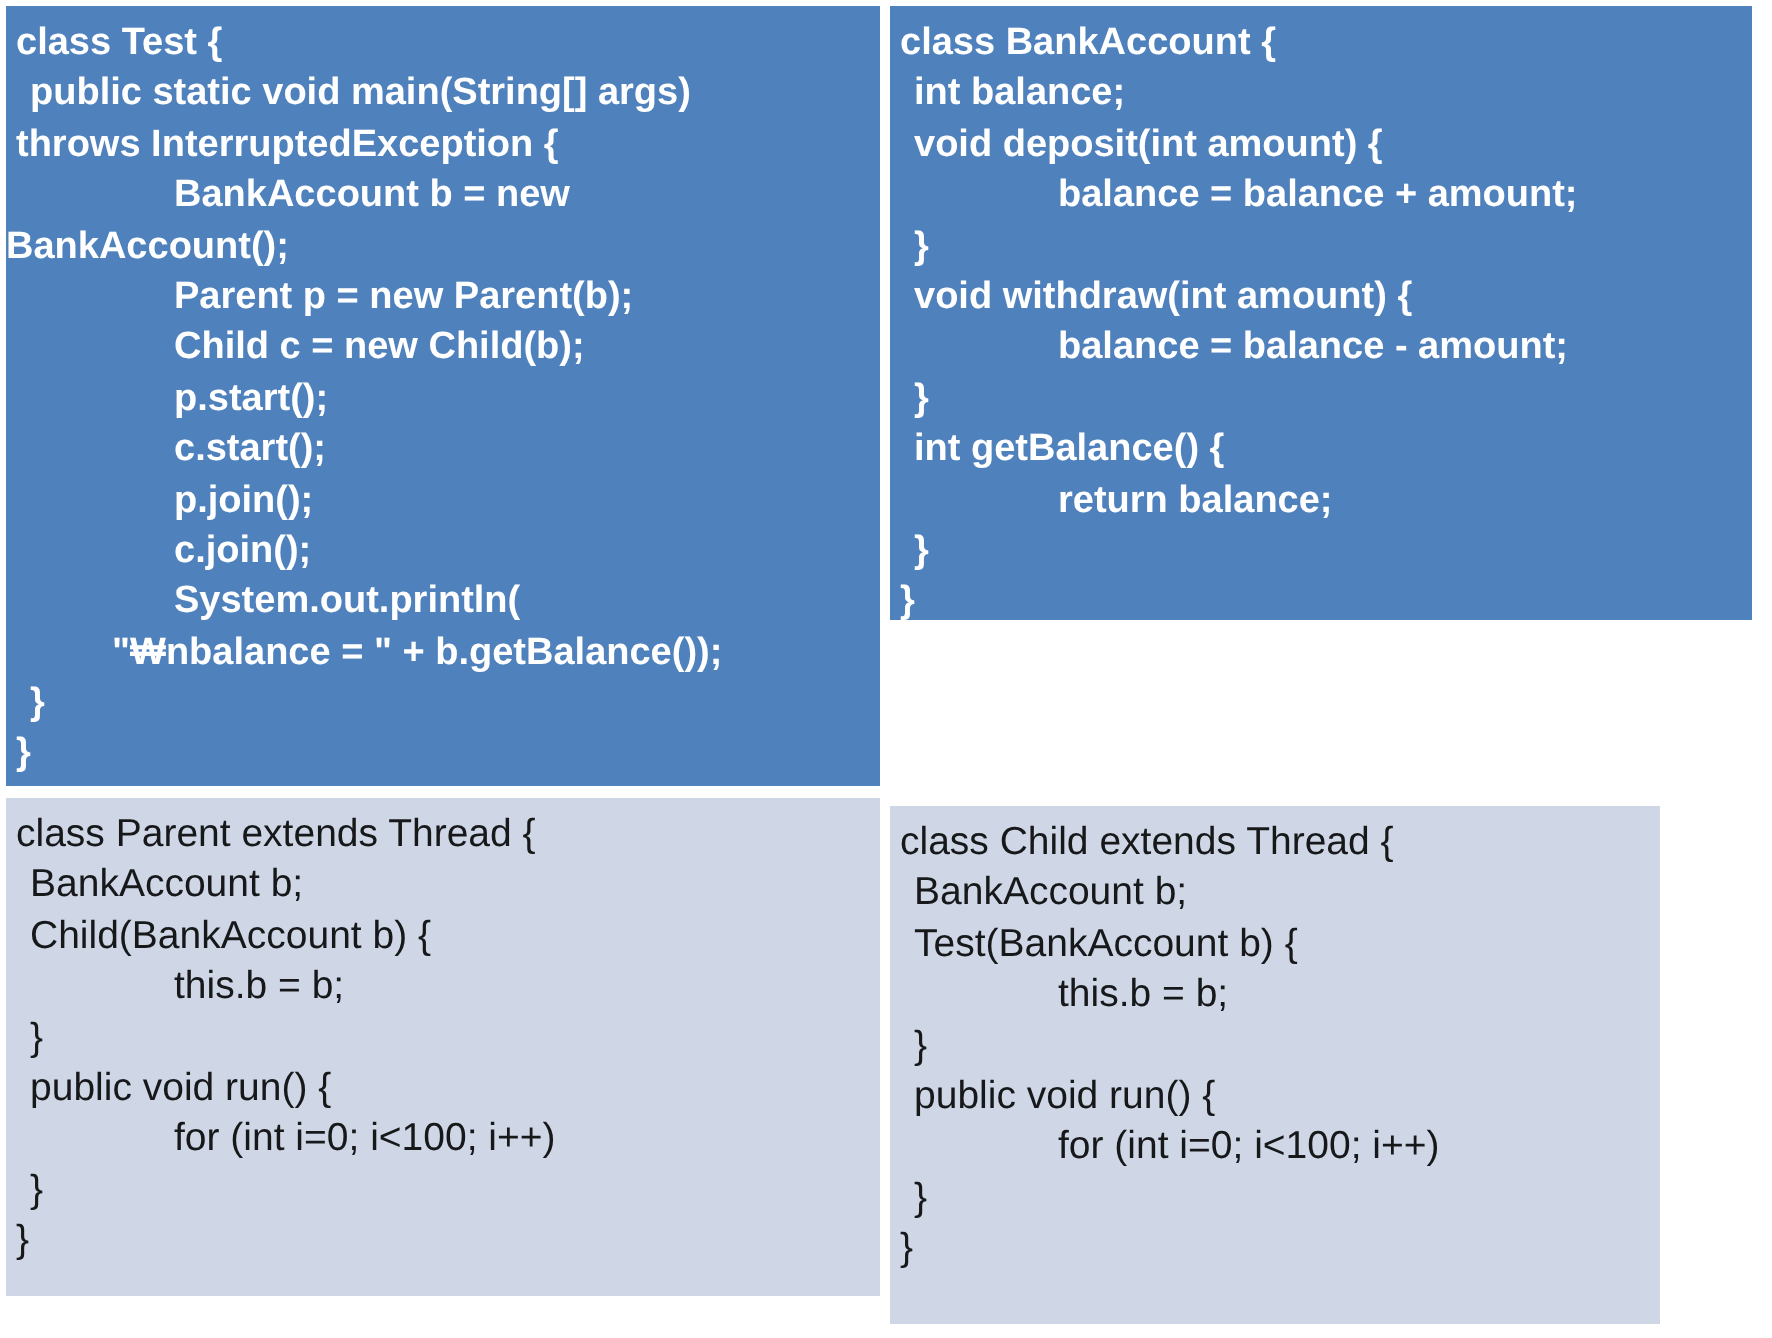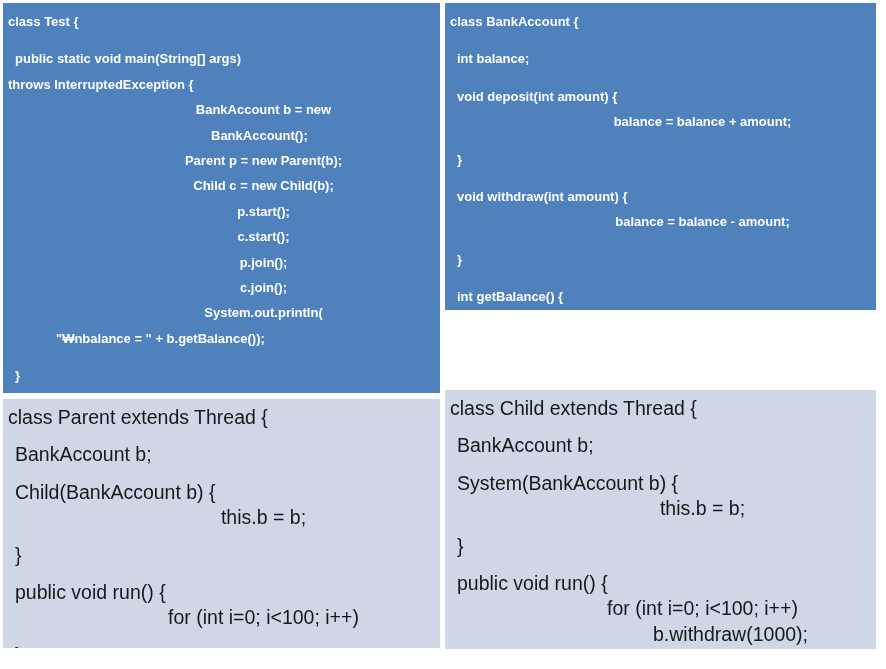--- a/index.html
+++ b/index.html
@@ -32,59 +32,59 @@
   
   .panel.light {
     background: #CFD7E7;
     color: #17181A;
     font-weight: normal;
   }
 
   .panel-tl { left: 3px;   top: 3px;   width: 437px; height: 390px; }
   .panel-tr { left: 445px; top: 3px;   width: 431px; height: 307px; }
   .panel-bl { left: 3px;   top: 399px; width: 437px; height: 249px; }
-  .panel-br { left: 445px; top: 390px; width: 431px; height: 259px; }
+  .panel-br { left: 445px; top: 403px; width: 385px; height: 259px; }
 
   .code {
     margin: 0;
     padding: 6px 0 0 0;
     list-style: none;
     font-size: 19px;
     line-height: 25.4px;
     white-space: pre;
   }
   .code li {
     height: 25.4px;
     white-space: pre;
   }
 
   
   .i0  { padding-left: 5px; }
-  .i05 { padding-left: 12px; margin-top: 12px; }
-  .i1  { padding-left: 84px; text-align: center; }
+  .i05 { padding-left: 12px; }
+  .i1  { padding-left: 84px; }
   .i15 { padding-left: 53px; }
-  .i2  { padding-left: 208px; }
+  .i2  { }
 
-  .dark .code { font-size: 13px; }
+  .dark .code { font-size: 19px; }
   .light .code { font-size: 19.5px; }
 </style>
 </head>
 <body>
 
 <div id="slide">
 
   <div class="panel dark panel-tl">
     <ul class="code"><li class="i0">class Test {</li><li class="i05">public static void main(String[] args)</li><li class="i0">throws InterruptedException {</li><li class="i1">BankAccount b = new</li><li class="i2">BankAccount();</li><li class="i1">Parent p = new Parent(b);</li><li class="i1">Child c = new Child(b);</li><li class="i1">p.start();</li><li class="i1">c.start();</li><li class="i1">p.join();</li><li class="i1">c.join();</li><li class="i1">System.out.println(</li><li class="i15">"₩nbalance = " + b.getBalance());</li><li class="i05">}</li><li class="i0">}</li></ul>
   </div>
 
   <div class="panel dark panel-tr">
     <ul class="code"><li class="i0">class BankAccount {</li><li class="i05">int balance;</li><li class="i05">void deposit(int amount) {</li><li class="i1">balance = balance + amount;</li><li class="i05">}</li><li class="i05">void withdraw(int amount) {</li><li class="i1">balance = balance - amount;</li><li class="i05">}</li><li class="i05">int getBalance() {</li><li class="i1">return balance;</li><li class="i05">}</li><li class="i0">}</li></ul>
   </div>
 
   <div class="panel light panel-bl">
     <ul class="code"><li class="i0">class Parent extends Thread {</li><li class="i05">BankAccount b;</li><li class="i05">Child(BankAccount b) {</li><li class="i1">this.b = b;</li><li class="i05">}</li><li class="i05">public void run() {</li><li class="i1">for (int i=0; i&lt;100; i++)</li><li class="i05">}</li><li class="i0">}</li></ul>
   </div>
 
   <div class="panel light panel-br">
-    <ul class="code"><li class="i0">class Child extends Thread {</li><li class="i05">BankAccount b;</li><li class="i05">System(BankAccount b) {</li><li class="i1">this.b = b;</li><li class="i05">}</li><li class="i05">public void run() {</li><li class="i1">for (int i=0; i&lt;100; i++)</li><li class="i2">b.withdraw(1000);</li><li class="i05">}</li><li class="i0">}</li></ul>
+    <ul class="code"><li class="i0">class Child extends Thread {</li><li class="i05">BankAccount b;</li><li class="i05">Test(BankAccount b) {</li><li class="i1">this.b = b;</li><li class="i05">}</li><li class="i05">public void run() {</li><li class="i1">for (int i=0; i&lt;100; i++)</li><li class="i05">}</li><li class="i0">}</li></ul>
   </div>
 
 </div>
 
 </body></html>

